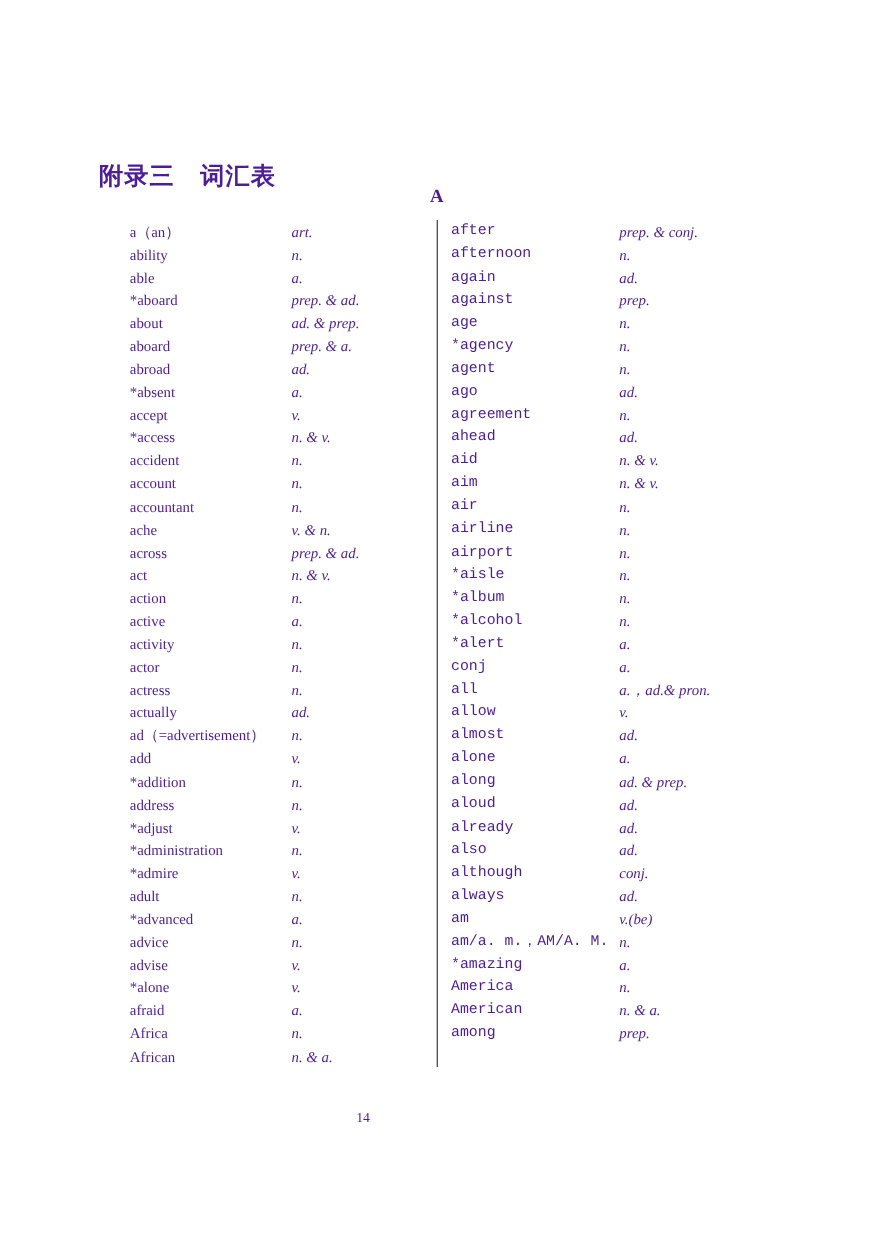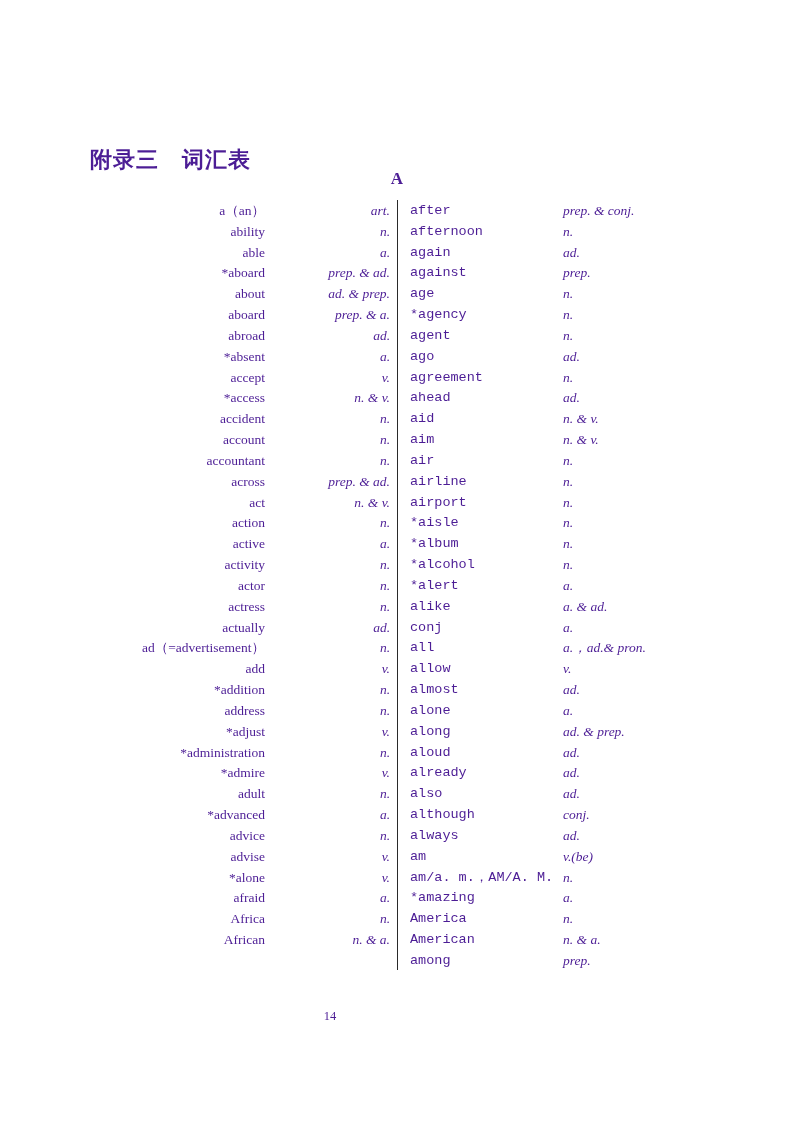--- a/index.html
+++ b/index.html
@@ -37,21 +37,21 @@
   .vocab-columns {
     position: absolute;
     top: 201px;
     left: 0;
     width: 794px;
   }
   .vocab-col {
     position: absolute;
     top: 0;
   }
-  .vocab-col.left  { left: 118px; width: 272px; text-align: right; }
+  .vocab-col.left  { left: 118px; width: 272px; }
   .vocab-col.right { left: 410px; width: 290px; }
   .divider {
     position: absolute;
     left: 397px;
     top: 200px;
     width: 1px;
     height: 770px;
     background: #2a2a2a;
   }
   .vocab-row {
@@ -149,20 +149,24 @@
         <div class="vocab-row">
           <span class="vocab-word">account</span>
           <span class="vocab-pos">n.</span>
         </div>
 
         <div class="vocab-row">
           <span class="vocab-word">accountant</span>
           <span class="vocab-pos">n.</span>
         </div>
 
+        <div class="vocab-row">
+          <span class="vocab-word">ache</span>
+          <span class="vocab-pos">v. &amp; n.</span>
+        </div>
 
         <div class="vocab-row">
           <span class="vocab-word">across</span>
           <span class="vocab-pos">prep. &amp; ad.</span>
         </div>
 
         <div class="vocab-row">
           <span class="vocab-word">act</span>
           <span class="vocab-pos">n. &amp; v.</span>
         </div>
@@ -363,24 +367,20 @@
         <div class="vocab-row">
           <span class="vocab-word">*alcohol</span>
           <span class="vocab-pos">n.</span>
         </div>
 
         <div class="vocab-row">
           <span class="vocab-word">*alert</span>
           <span class="vocab-pos">a.</span>
         </div>
 
-        <div class="vocab-row">
-          <span class="vocab-word">alike</span>
-          <span class="vocab-pos">a. &amp; ad.</span>
-        </div>
 
         <div class="vocab-row">
           <span class="vocab-word">conj</span>
           <span class="vocab-pos">a.</span>
         </div>
 
         <div class="vocab-row">
           <span class="vocab-word">all</span>
           <span class="vocab-pos">a.，ad.&amp; pron.</span>
         </div>

